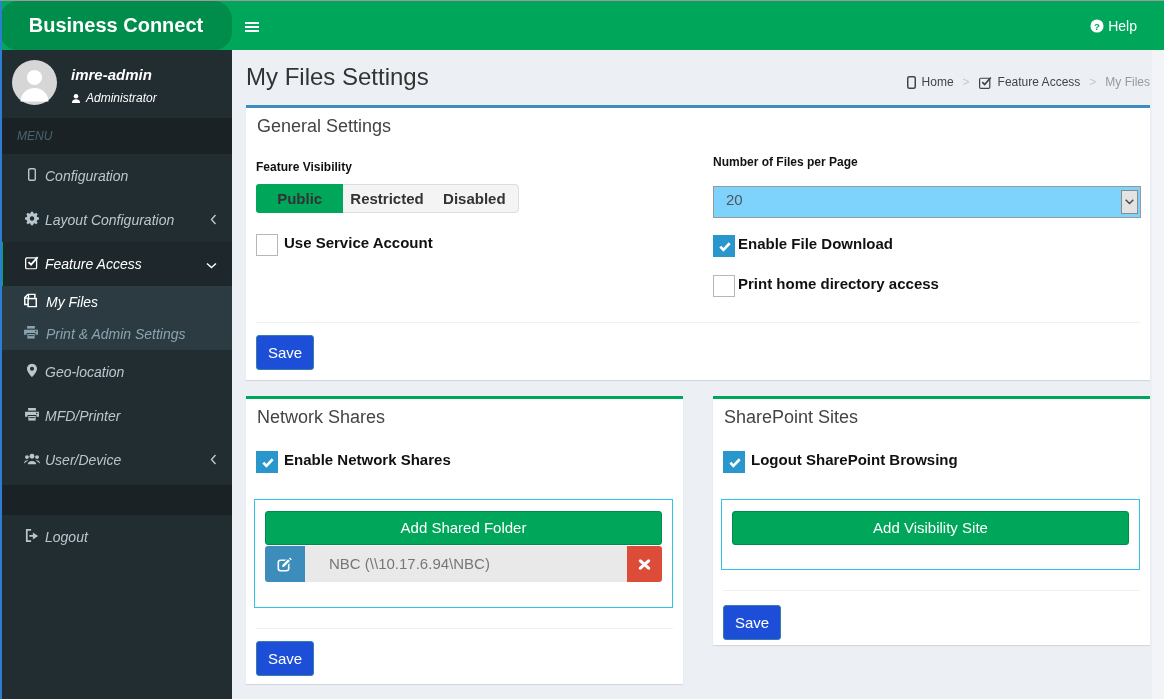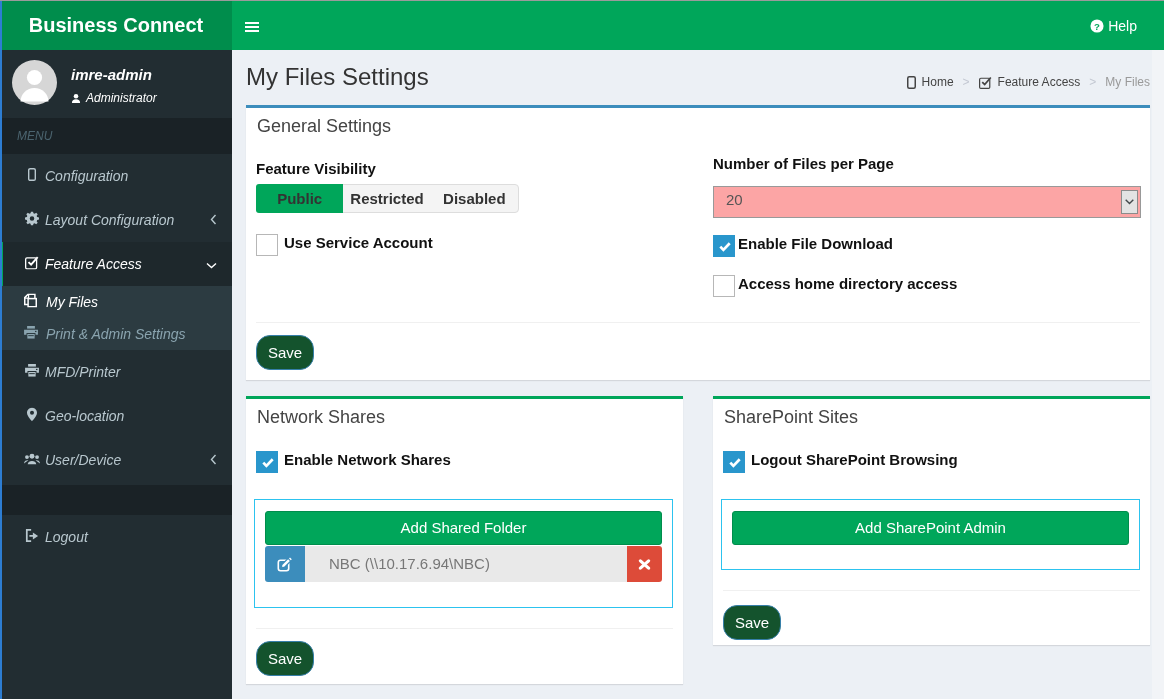--- a/index.html
+++ b/index.html
@@ -3,21 +3,21 @@
 <meta charset="utf-8">
 <style>
 * { margin:0; padding:0; box-sizing:border-box; }
 html,body { width:1164px; height:699px; overflow:hidden; }
 body { font-family:"Liberation Sans", sans-serif; position:relative; background:#ecf0f5; }
 .topline { position:absolute; left:0; top:0; width:1164px; height:1px; background:#9b9b9b; z-index:60; }
 .leftstrip { position:absolute; left:0; top:1px; width:2px; height:698px; background:#2d7dd2; z-index:60; }
 
 
 .navbar { position:absolute; left:0; top:1px; width:1164px; height:49px; background:#00a65a; }
-.logo { position:absolute; left:0; top:0; width:232px; height:49px; background:#008d4c; color:#fff; font-size:20px; font-weight:700; text-align:center; line-height:49px; }
+.logo { position:absolute; left:0; top:0; width:232px; height:49px; background:#008d4c; color:#fff; font-size:20px; font-weight:700; text-align:center; line-height:49px;border-radius:18px; }
 .hamburger { position:absolute; left:245px; top:21px; width:14px; height:12px; }
 .hamburger span { display:block; height:2px; background:#fff; margin-bottom:2px; }
 .help { position:absolute; right:27px; top:0; height:49px; display:flex; align-items:center; color:#fff; font-size:14px; }
 .help svg { margin-right:4px; }
 
 
 .sidebar { position:absolute; left:0; top:50px; width:232px; height:649px; background:#222d32;font-style:italic; }
 .userpanel { padding:10px; height:68px; position:relative; }
 .avatar { position:absolute; left:12px; top:10px; }
 .uname { position:absolute; left:71px; top:16px; color:#fff; font-size:15px; font-weight:700; }
@@ -44,37 +44,37 @@
 .breadcrumb svg { margin-right:6px; }
 .breadcrumb .sep { color:#c3c8d2; margin:0 9px; }
 .breadcrumb .muted { color:#999; }
 
 .box { position:absolute; background:#fff; box-shadow:0 1px 1px rgba(0,0,0,0.1); }
 .box1 { left:14px; top:55px; width:904px; height:275px; border-top:3px solid #3c8dbc; }
 .box2 { left:14px; top:346px; width:437px; height:288px; border-top:3px solid #00a65a; }
 .box3 { left:481px; top:346px; width:437px; height:249px; border-top:3px solid #00a65a; }
 .boxtitle { position:absolute; left:11px; top:8px; font-size:18px; color:#444; }
 
-.blabel { position:absolute; font-size:15px; font-weight:700; color:#111; }
+.blabel { position:absolute; font-size:12px; font-weight:700; color:#111; }
 
 .btngroup { position:absolute; left:10px; top:76px; width:263px; height:29px; background:#f4f4f4; border:1px solid #ddd; border-radius:4px; display:flex; font-size:15px; font-weight:700; color:#333; }
 .btngroup .seg { flex:1; text-align:center; line-height:27px; }
 .btngroup .seg.on { background:#00a65a; border-radius:3px 0 0 3px; margin:-1px 0 -1px -1px; line-height:29px; }
 
 .cb { position:absolute; width:22px; height:22px; background:#fff; border:1px solid #b7b7b7; }
 .cb.checked { background:#2996cc; border-color:#2996cc; }
 .cb svg { position:absolute; left:5px; top:6px; }
 .cblabel { position:absolute; font-size:15px; font-weight:700; color:#111; }
 
-.selectbox { position:absolute; left:467px; top:78px; width:428px; height:32px; background:#fca5a5; border:1px solid #999; }
+.selectbox { position:absolute; left:467px; top:78px; width:428px; height:32px; background:#7dd3fc; border:1px solid #999; }
 .selectbox .val { position:absolute; left:12px; top:4px; font-size:15px; color:#555; }
 .selectbox .arrow { position:absolute; right:2px; top:3px; width:17px; height:24px; background:#e3e3e3; border:1px solid #8b8b8b; display:flex; align-items:center; justify-content:center; }
 
 .hr { position:absolute; left:10px; right:10px; height:1px; background:#f0f0f0; }
-.savebtn { position:absolute; width:58px; height:35px; background:#14532d; border:1px solid #367fa9; border-radius:14px; color:#fff; font-size:15px; text-align:center; line-height:33px; }
+.savebtn { position:absolute; width:58px; height:35px; background:#1d4ed8; border:1px solid #367fa9; border-radius:3px; color:#fff; font-size:15px; text-align:center; line-height:33px; }
 
 .cyanpanel { position:absolute; left:8px; width:419px; border:1px solid #2cc3ef; background:#fff; padding:11px 10px 25px 10px;margin-top:8px; }
 .addbtn { height:34px; background:#00a65a; border:1px solid #008d4c; border-radius:3px; color:#fff; font-size:15px; text-align:center; line-height:32px; }
 .sharerow { height:36px; margin-top:1px; display:flex; }
 .editbtn { width:40px; background:#3c8dbc; border-radius:3px 0 0 3px; display:flex; align-items:center; justify-content:center; }
 .sharefield { flex:1; background:#e9e9e9; color:#777; font-size:15px; line-height:36px; padding-left:24px; }
 .delbtn { width:35px; background:#dd4b39; border-radius:0 3px 3px 0; display:flex; align-items:center; justify-content:center; }
 </style>
 </head>
 <body>
@@ -159,35 +159,35 @@
             <path fill="#8aa4af" d="M0 4.2h16v6h-2.8v-2.2H2.8v2.2H0z"></path>
             <path fill="#8aa4af" d="M3.8 9.2h8.4v5.3H3.8z"></path>
             <rect x="4.8" y="10.6" width="6.4" height="1.1" fill="#2c3b41"></rect>
             <rect x="12.6" y="5.6" width="1.7" height="1.4" fill="#2c3b41"></rect>
           </svg></span>
         <span class="txt">Print &amp; Admin Settings</span>
       </div>
   </div>
 
   <div class="mi">
+      <span class="ic"><svg width="10" height="14" viewBox="0 0 12 16">
+          <path fill="#b8c7ce" d="M6 0C2.7 0 0 2.6 0 5.9 0 10.3 6 16 6 16s6-5.7 6-10.1C12 2.6 9.3 0 6 0zm0 8.3a2.4 2.4 0 1 1 0-4.8 2.4 2.4 0 0 1 0 4.8z"></path>
+        </svg></span>
+      <span class="txt">Geo-location</span>
+    </div>
+
+  <div class="mi">
       <span class="ic"><svg width="14" height="13" viewBox="0 0 16 15">
           <path fill="#b8c7ce" d="M3.5 0h9v3h-9z"></path>
           <path fill="#b8c7ce" d="M0 4.2h16v6h-2.8v-2.2H2.8v2.2H0z"></path>
           <path fill="#b8c7ce" d="M3.8 9.2h8.4v5.3H3.8z"></path>
           <rect x="4.8" y="10.6" width="6.4" height="1.1" fill="#222d32"></rect>
           <rect x="12.6" y="5.6" width="1.7" height="1.4" fill="#222d32"></rect>
         </svg></span>
       <span class="txt">MFD/Printer</span>
-    </div>
-
-  <div class="mi">
-      <span class="ic"><svg width="10" height="14" viewBox="0 0 12 16">
-          <path fill="#b8c7ce" d="M6 0C2.7 0 0 2.6 0 5.9 0 10.3 6 16 6 16s6-5.7 6-10.1C12 2.6 9.3 0 6 0zm0 8.3a2.4 2.4 0 1 1 0-4.8 2.4 2.4 0 0 1 0 4.8z"></path>
-        </svg></span>
-      <span class="txt">Geo-location</span>
     </div>
 
   <div class="mi">
       <span class="ic"><svg width="16" height="12" viewBox="0 0 20 14">
           <circle cx="10" cy="3.6" r="3.1" fill="#b8c7ce"></circle>
           <path d="M4.6 13.5a5.5 5 0 0 1 10.8 0z" fill="#b8c7ce"></path>
           <circle cx="3.7" cy="4.6" r="2.4" fill="#b8c7ce"></circle>
           <path d="M0 12.5a4.2 4 0 0 1 5.5-3.8z" fill="#b8c7ce"></path>
           <circle cx="16.3" cy="4.6" r="2.4" fill="#b8c7ce"></circle>
           <path d="M20 12.5a4.2 4 0 0 0-5.5-3.8z" fill="#b8c7ce"></path>
@@ -247,21 +247,21 @@
           </svg>
         </span>
     </div>
     <div class="cb checked" style="left:467px; top:127px;">
         <svg width="12" height="10" viewBox="0 0 12 10">
           <path d="M1.3 4.6 L4.4 7.9 L10.7 1.3" fill="none" stroke="#fff" stroke-width="2.7"></path>
         </svg>
       </div>
     <div class="cblabel" style="left:492px; top:127px;">Enable File Download</div>
     <div class="cb" style="left:467px; top:167px;"></div>
-    <div class="cblabel" style="left:492px; top:167px;">Access home directory access</div>
+    <div class="cblabel" style="left:492px; top:167px;">Print home directory access</div>
 
     <div class="hr" style="top:214px;"></div>
     <div class="savebtn" style="left:10px; top:227px;">Save</div>
   </div>
 
   <div class="box box2">
     <div class="boxtitle">Network Shares</div>
     <div class="cb checked" style="left:10px; top:52px;">
         <svg width="12" height="10" viewBox="0 0 12 10">
           <path d="M1.3 4.6 L4.4 7.9 L10.7 1.3" fill="none" stroke="#fff" stroke-width="2.7"></path>
@@ -294,19 +294,19 @@
 
   <div class="box box3">
     <div class="boxtitle">SharePoint Sites</div>
     <div class="cb checked" style="left:10px; top:52px;">
         <svg width="12" height="10" viewBox="0 0 12 10">
           <path d="M1.3 4.6 L4.4 7.9 L10.7 1.3" fill="none" stroke="#fff" stroke-width="2.7"></path>
         </svg>
       </div>
     <div class="cblabel" style="left:38px; top:52px;">Logout SharePoint Browsing</div>
     <div class="cyanpanel" style="top:92px; padding-bottom:24px;">
-      <div class="addbtn">Add SharePoint Admin</div>
+      <div class="addbtn">Add Visibility Site</div>
     </div>
     <div class="hr" style="top:191px;"></div>
     <div class="savebtn" style="left:10px; top:206px;">Save</div>
   </div>
 </div>
 <div class="leftstrip"></div>
 
 </body></html>

